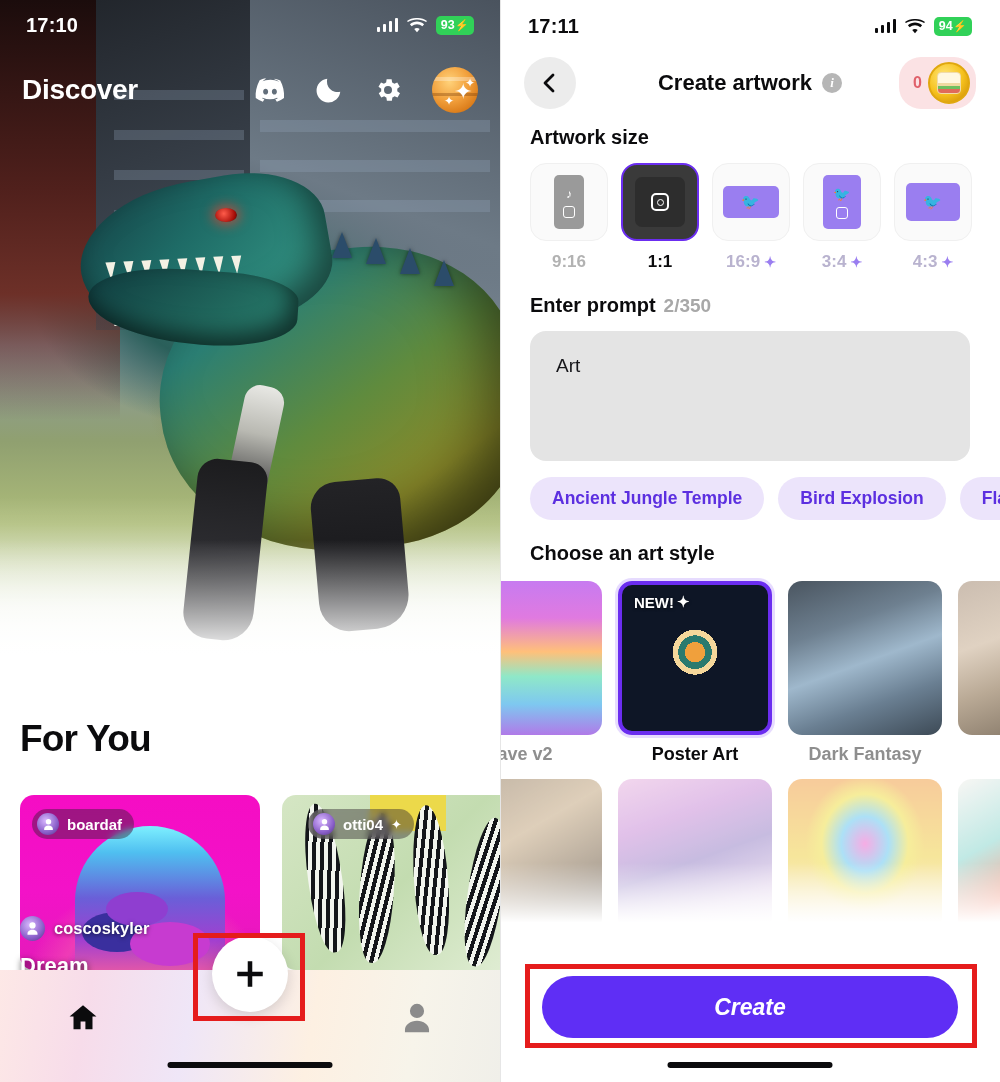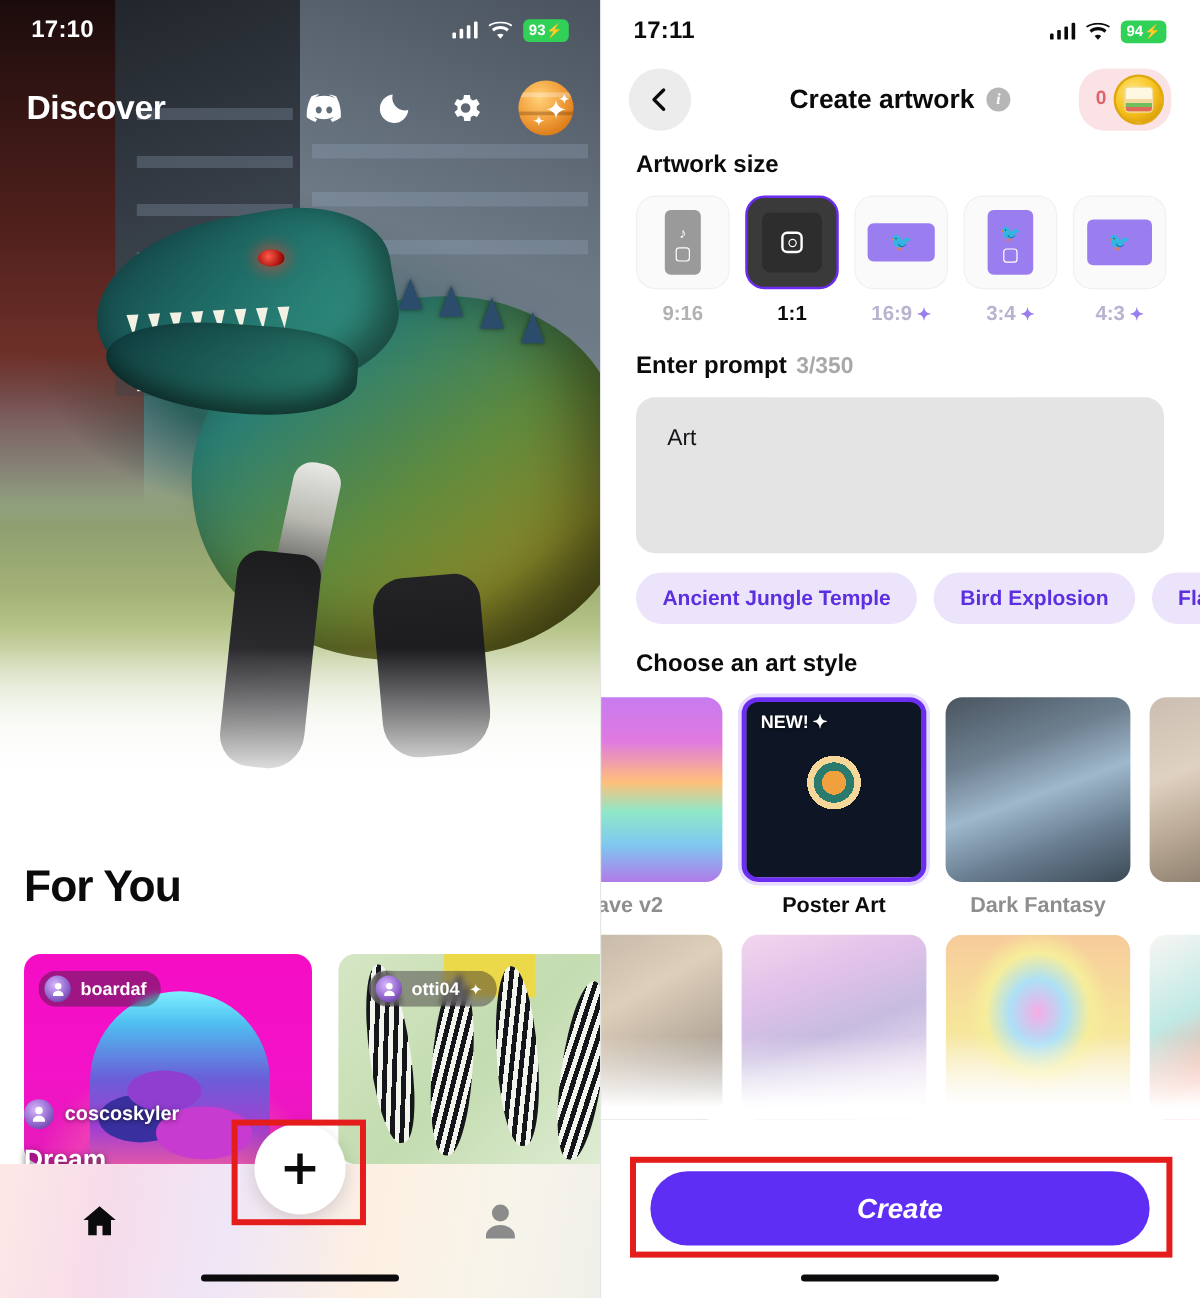--- a/index.html
+++ b/index.html
@@ -596,21 +596,21 @@
           </div>
         </div>
         <div class="size-label">
           <span>4:3</span>
             <span class="sp">✦</span>
         </div>
       </div>
     </div>
 
     <div class="sec-head" style="padding-top:22px">
-      <span>Enter prompt</span><span class="count">3/350</span>
+      <span>Enter prompt</span><span class="count">2/350</span>
     </div>
 
     <div class="prompt-box" placeholder="Enter prompt">Art</div>
 
     <div class="chips">
       <div class="chip">Ancient Jungle Temple</div>
       <div class="chip">Bird Explosion</div>
       <div class="chip">Fla</div>
     </div>
 

